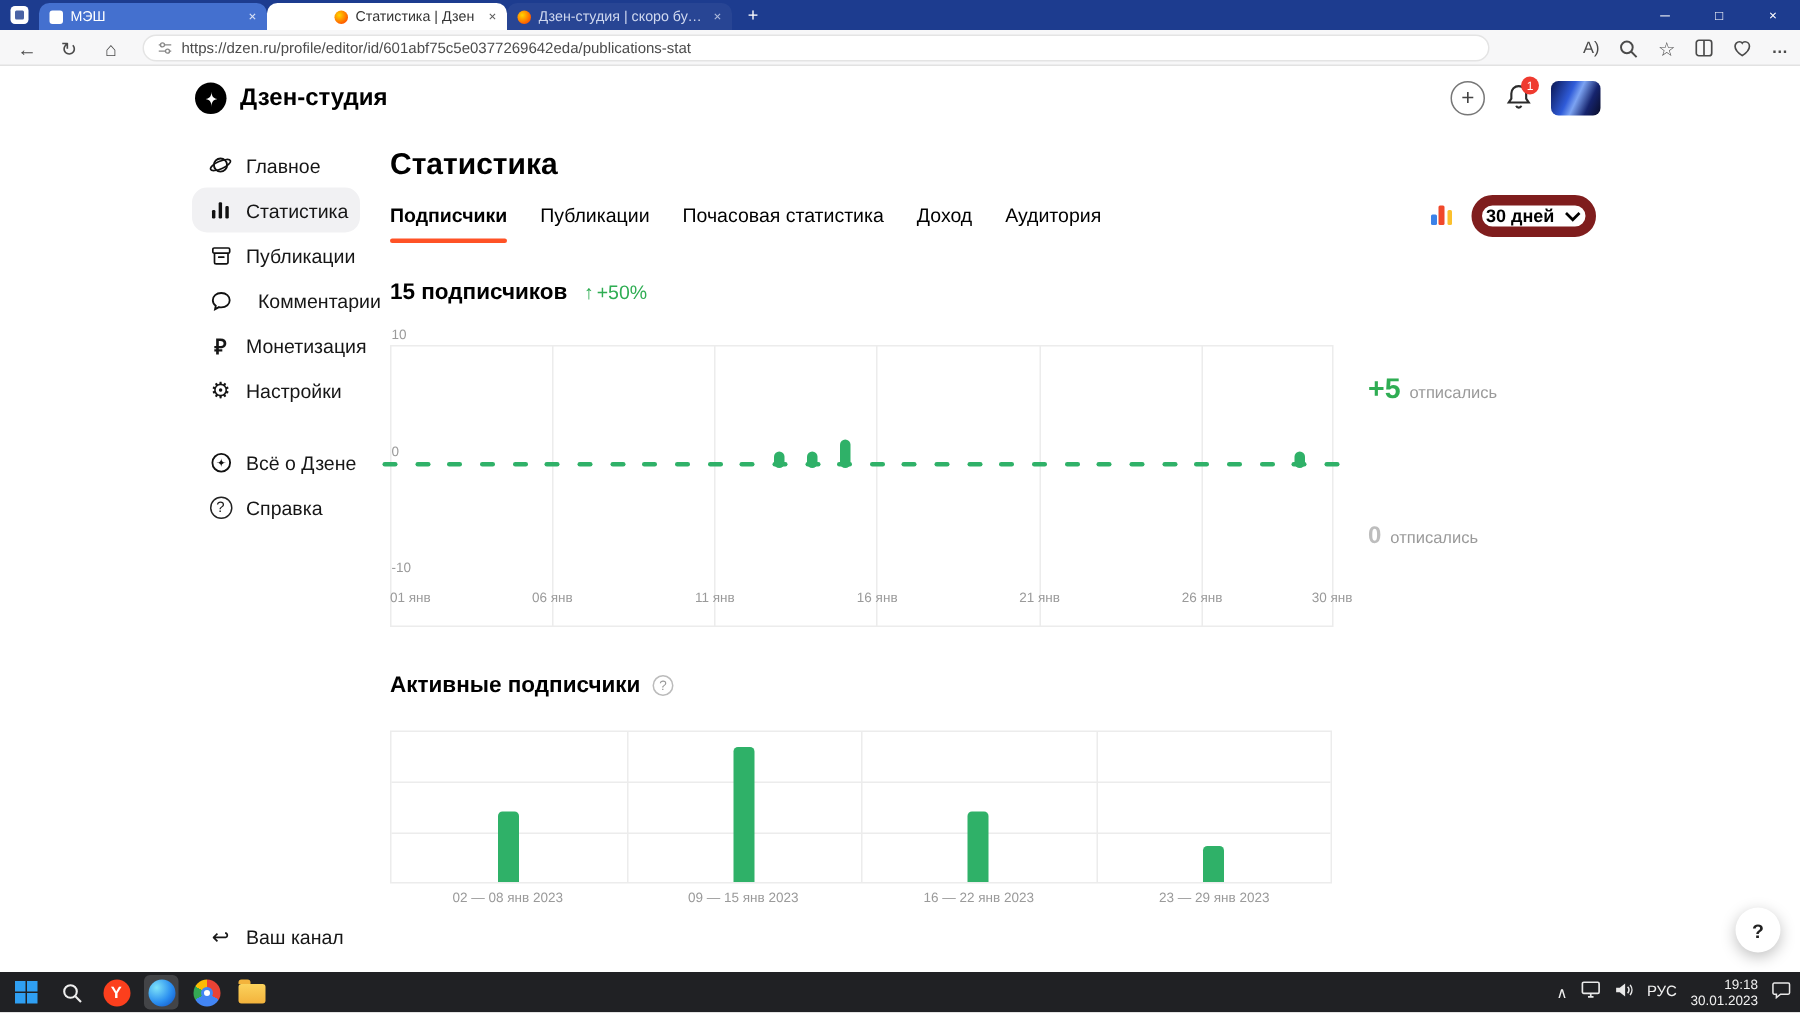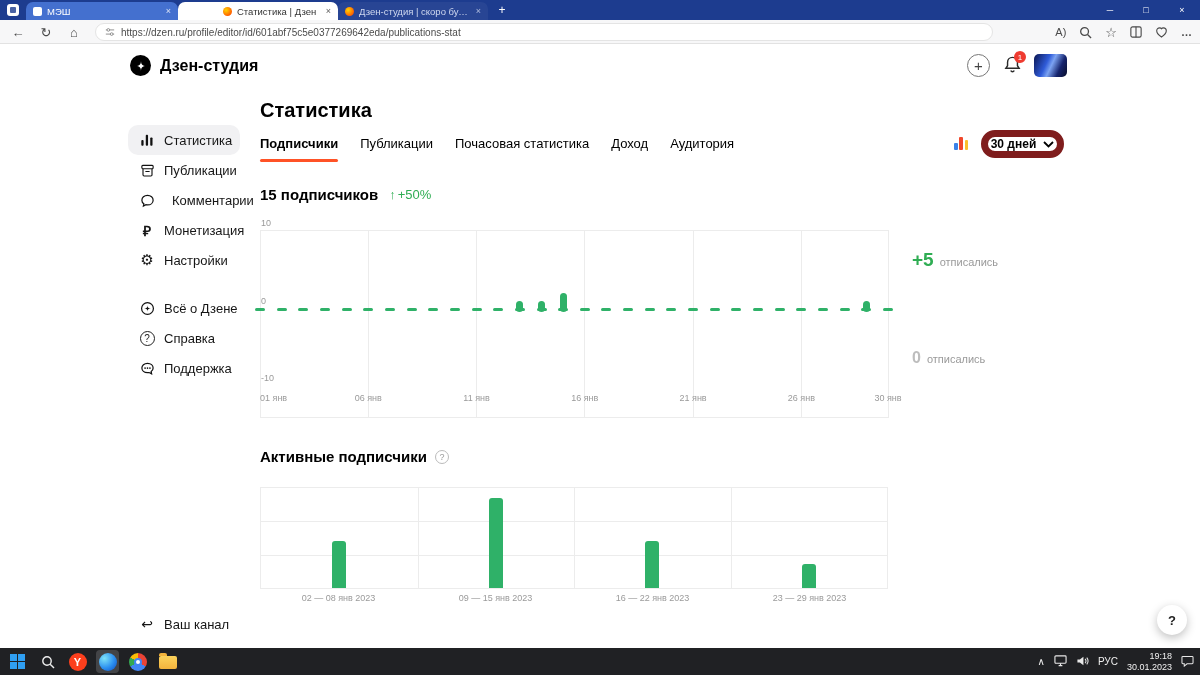--- a/index.html
+++ b/index.html
@@ -187,20 +187,29 @@
     <div class="create-btn">+</div>
     <div class="bell">
       <svg width="19" height="19" viewBox="0 0 20 20">
           <path d="M10 2.5c-3 0-5.2 2.2-5.2 5.2v3.6L3 14h14l-1.8-2.7V7.7c0-3-2.2-5.2-5.2-5.2z" fill="none" stroke="#2b2b2b" stroke-width="1.5"></path>
           <path d="M8.2 16.3a1.9 1.9 0 0 0 3.6 0" fill="none" stroke="#2b2b2b" stroke-width="1.5"></path>
         </svg>
       <span class="badge">1</span>
     </div>
     <div class="avatar"></div>
 
+    <div class="side-item" style="top:51px;">
+      <span class="side-icon">
+          <svg width="16" height="16" viewBox="0 0 16 16">
+            <circle cx="8" cy="8" r="4.4" fill="none" stroke="#111" stroke-width="1.3"></circle>
+            <ellipse cx="8" cy="8" rx="7.2" ry="2.5" transform="rotate(-24 8 8)" fill="none" stroke="#111" stroke-width="1.1"></ellipse>
+          </svg>
+        </span>
+      <span>Главное</span>
+    </div>
     <div class="side-item active" style="top:81px;">
       <span class="side-icon">
           <svg width="14" height="14" viewBox="0 0 16 16">
             <rect x="1.5" y="8" width="2.6" height="6.5" rx="1" fill="#111"></rect>
             <rect x="6.6" y="2" width="2.6" height="12.5" rx="1" fill="#111"></rect>
             <rect x="11.7" y="5" width="2.6" height="9.5" rx="1" fill="#111"></rect>
           </svg>
         </span>
       <span>Статистика</span>
     </div>
@@ -237,31 +246,20 @@
             <path d="M8 4.5C8 7 9 8 11.5 8 9 8 8 9 8 11.5 8 9 7 8 4.5 8 7 8 8 7 8 4.5z" fill="#111"></path>
           </svg>
         </span>
       <span>Всё о Дзене</span>
     </div>
     <div class="side-item" style="top:279px;">
       <span class="side-icon">
           <span class="q-icon">?</span>
         </span>
       <span>Справка</span>
-    </div>
-    <div class="side-item" style="top:309px;">
-      <span class="side-icon">
-          <svg width="15" height="15" viewBox="0 0 16 16">
-            <path d="M8 2.5c-3.6 0-6 2.2-6 5 0 2.7 2.4 5 6 5 .6 0 1.2-.1 1.7-.2l2.7 1.4-.5-2.4c1.3-.9 2.1-2.3 2.1-3.8 0-2.8-2.4-5-6-5z" fill="none" stroke="#111" stroke-width="1.3"></path>
-            <circle cx="5.4" cy="7.5" r=".9" fill="#111"></circle>
-            <circle cx="8" cy="7.5" r=".9" fill="#111"></circle>
-            <circle cx="10.6" cy="7.5" r=".9" fill="#111"></circle>
-          </svg>
-        </span>
-      <span>Поддержка</span>
     </div>
     <div class="side-item" style="top:565px;">
       <span class="side-icon" style="font-size:14px;">↩</span>
       <span>Ваш канал</span>
     </div>
 
     <div class="page-title">Статистика</div>
 
     <div class="mtabs">
       <span class="mtab active">Подписчики</span>

